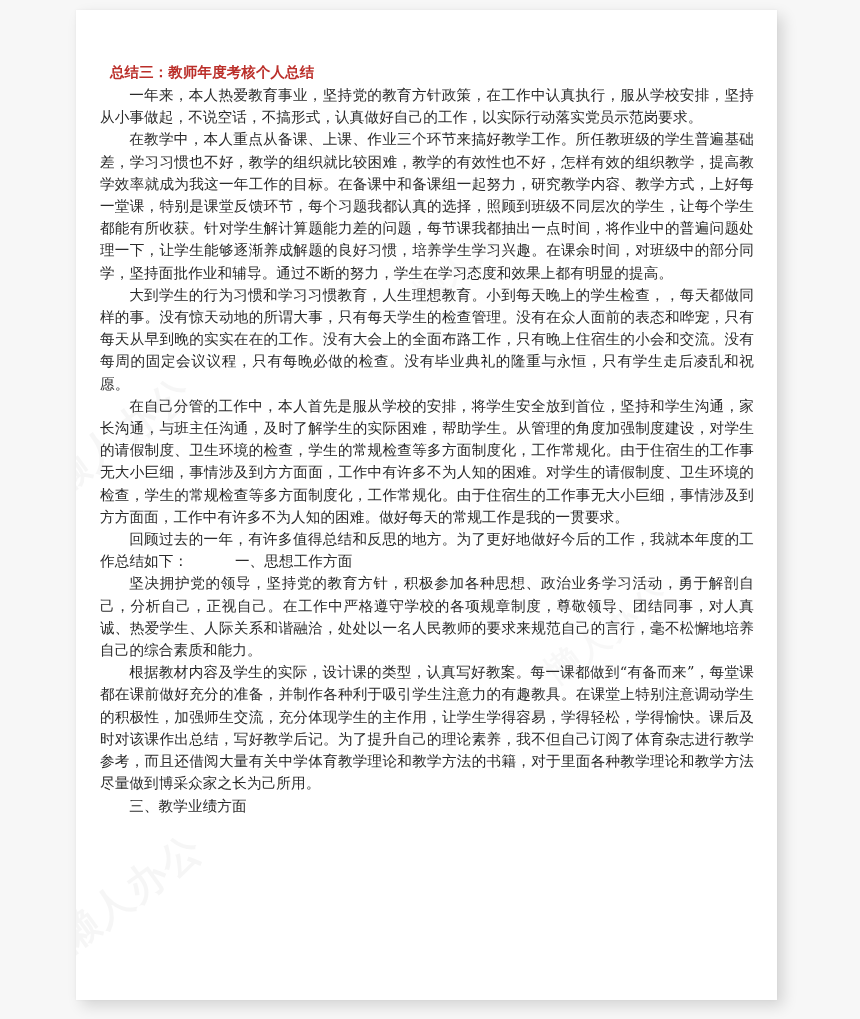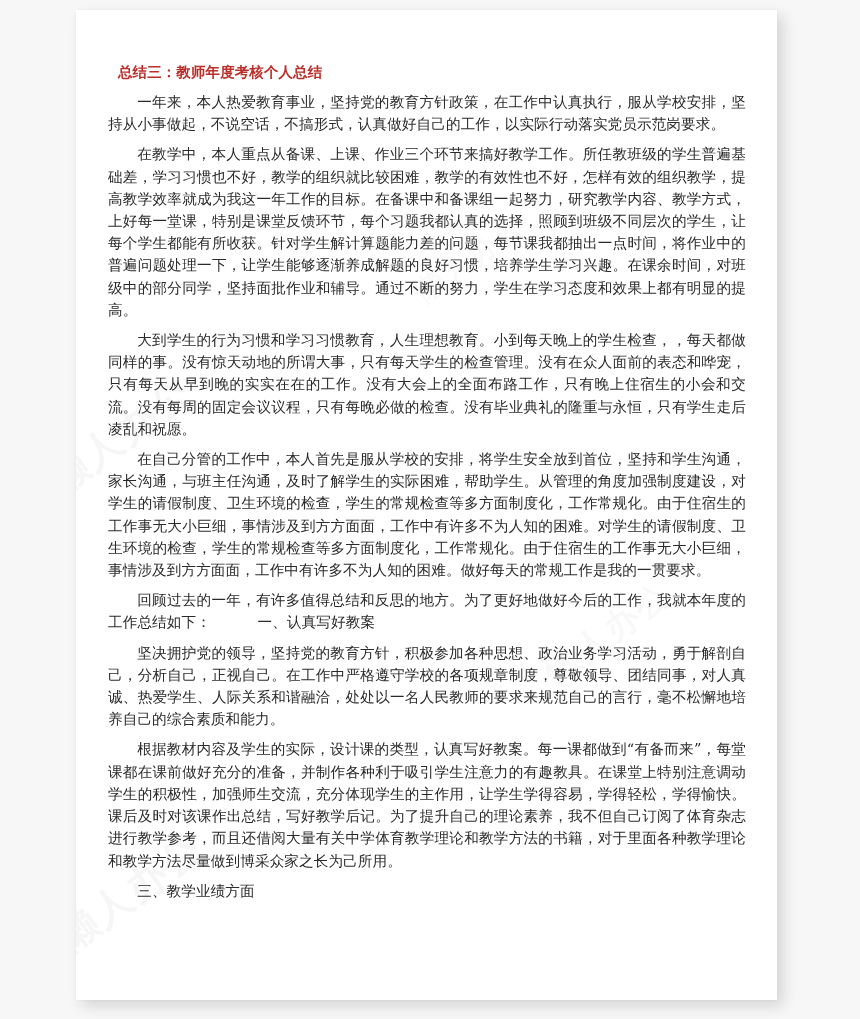--- a/index.html
+++ b/index.html
@@ -68,30 +68,30 @@
     left: 24px;
     top: 52px;
     width: 654px;
   }
 
   .doc-heading {
     color: #bb2f2a;
     font-weight: bold;
     font-size: 14.4px;
     line-height: 21px;
-    margin: 0 0 1px 18px;
+    margin: 0 0 1px 10px;
     letter-spacing: 0.2px;
     font-family: "DejaVu Sans", "Liberation Sans", sans-serif;
   }
 
   .doc-para {
     font-size: 14.6px;
     line-height: 22.2px;
     color: #2a2a2a;
-    margin: 8px;
+    margin: 0;
     text-align: justify;
     text-justify: inter-ideograph;
     text-indent: 2em;
     letter-spacing: 0.1px;
   }
 
   .trailing-space {
     display: inline-block;
     width: 3.2em;
   }
@@ -106,19 +106,19 @@
 
   <span class="watermark wm-e">懒人办公</span>
   <span class="watermark wm-f">懒人办公</span>
 
   <div id="doc-body">
       <p class="doc-heading">总结三：教师年度考核个人总结</p>
       <p class="doc-para"><span>一年来，本人热爱教育事业，坚持党的教育方针政策，在工作中认真执行，服从学校安排，坚持从小事做起，不说空话，不搞形式，认真做好自己的工作，以实际行动落实党员示范岗要求。</span></p>
       <p class="doc-para"><span>在教学中，本人重点从备课、上课、作业三个环节来搞好教学工作。所任教班级的学生普遍基础差，学习习惯也不好，教学的组织就比较困难，教学的有效性也不好，怎样有效的组织教学，提高教学效率就成为我这一年工作的目标。在备课中和备课组一起努力，研究教学内容、教学方式，上好每一堂课，特别是课堂反馈环节，每个习题我都认真的选择，照顾到班级不同层次的学生，让每个学生都能有所收获。针对学生解计算题能力差的问题，每节课我都抽出一点时间，将作业中的普遍问题处理一下，让学生能够逐渐养成解题的良好习惯，培养学生学习兴趣。在课余时间，对班级中的部分同学，坚持面批作业和辅导。通过不断的努力，学生在学习态度和效果上都有明显的提高。</span></p>
       <p class="doc-para"><span>大到学生的行为习惯和学习习惯教育，人生理想教育。小到每天晚上的学生检查，，每天都做同样的事。没有惊天动地的所谓大事，只有每天学生的检查管理。没有在众人面前的表态和哗宠，只有每天从早到晚的实实在在的工作。没有大会上的全面布路工作，只有晚上住宿生的小会和交流。没有每周的固定会议议程，只有每晚必做的检查。没有毕业典礼的隆重与永恒，只有学生走后凌乱和祝愿。</span></p>
       <p class="doc-para"><span>在自己分管的工作中，本人首先是服从学校的安排，将学生安全放到首位，坚持和学生沟通，家长沟通，与班主任沟通，及时了解学生的实际困难，帮助学生。从管理的角度加强制度建设，对学生的请假制度、卫生环境的检查，学生的常规检查等多方面制度化，工作常规化。由于住宿生的工作事无大小巨细，事情涉及到方方面面，工作中有许多不为人知的困难。对学生的请假制度、卫生环境的检查，学生的常规检查等多方面制度化，工作常规化。由于住宿生的工作事无大小巨细，事情涉及到方方面面，工作中有许多不为人知的困难。做好每天的常规工作是我的一贯要求。</span></p>
-      <p class="doc-para"><span>回顾过去的一年，有许多值得总结和反思的地方。为了更好地做好今后的工作，我就本年度的工作总结如下：</span><span class="trailing-space"></span><span>一、认真写好教案</span></p>
+      <p class="doc-para"><span>回顾过去的一年，有许多值得总结和反思的地方。为了更好地做好今后的工作，我就本年度的工作总结如下：</span><span class="trailing-space"></span><span>一、思想工作方面</span></p>
       <p class="doc-para"><span>坚决拥护党的领导，坚持党的教育方针，积极参加各种思想、政治业务学习活动，勇于解剖自己，分析自己，正视自己。在工作中严格遵守学校的各项规章制度，尊敬领导、团结同事，对人真诚、热爱学生、人际关系和谐融洽，处处以一名人民教师的要求来规范自己的言行，毫不松懈地培养自己的综合素质和能力。</span></p>
       <p class="doc-para"><span>根据教材内容及学生的实际，设计课的类型，认真写好教案。每一课都做到“有备而来”，每堂课都在课前做好充分的准备，并制作各种利于吸引学生注意力的有趣教具。在课堂上特别注意调动学生的积极性，加强师生交流，充分体现学生的主作用，让学生学得容易，学得轻松，学得愉快。课后及时对该课作出总结，写好教学后记。为了提升自己的理论素养，我不但自己订阅了体育杂志进行教学参考，而且还借阅大量有关中学体育教学理论和教学方法的书籍，对于里面各种教学理论和教学方法尽量做到博采众家之长为己所用。</span></p>
       <p class="doc-para"><span>三、教学业绩方面</span></p>
     </div>
 
 </div>
 
 </body></html>

